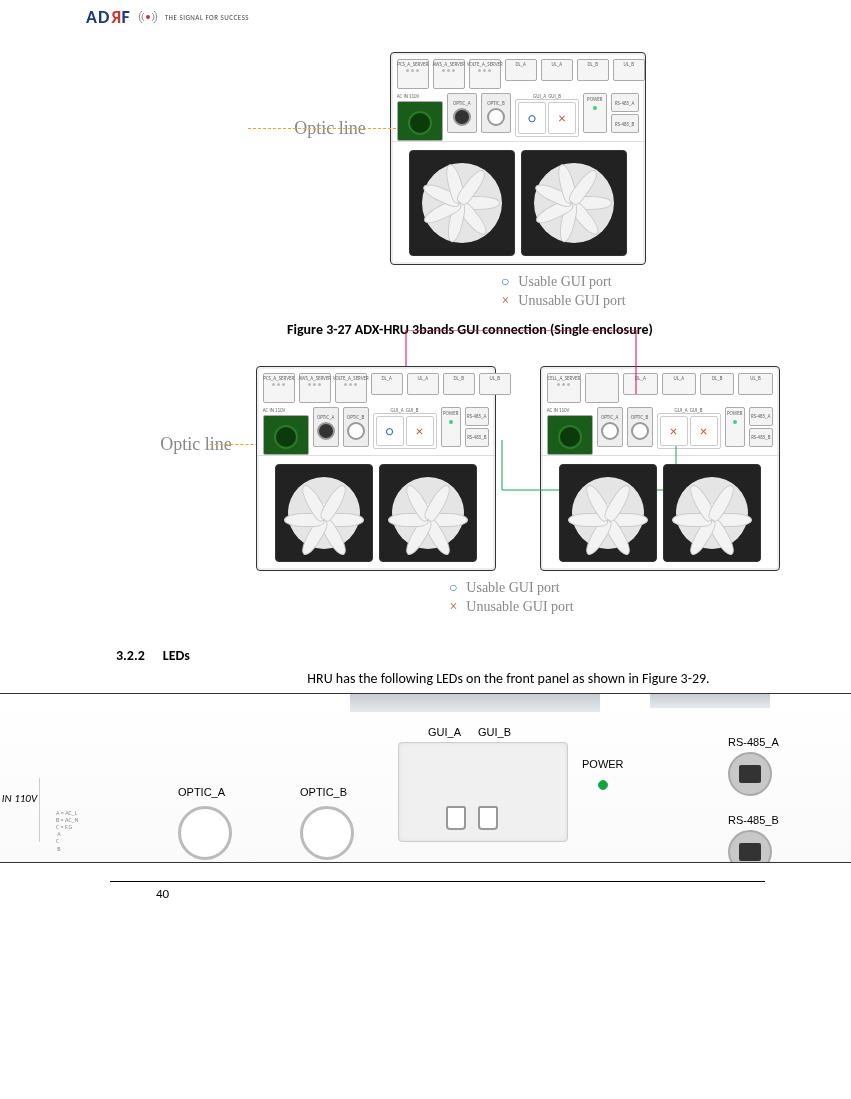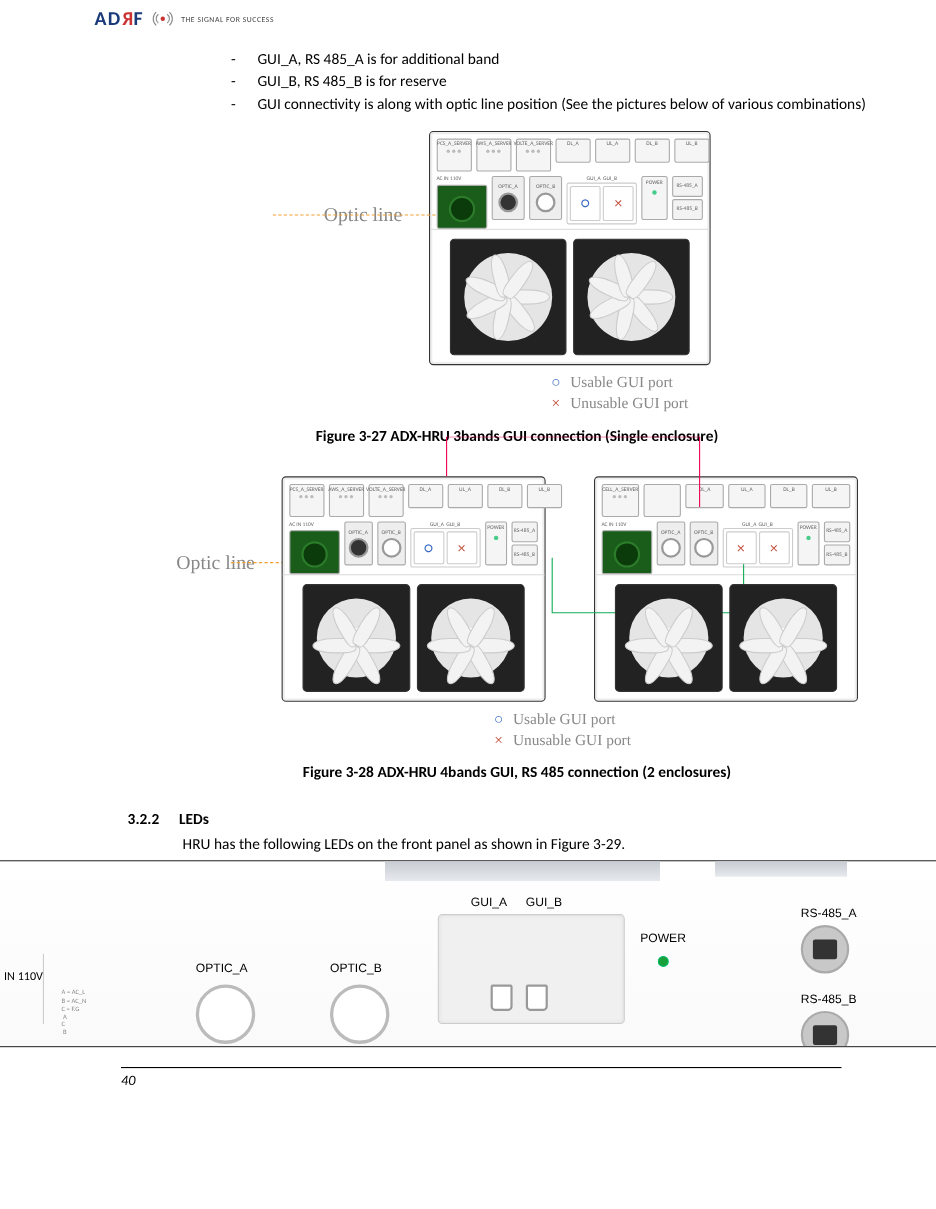--- a/index.html
+++ b/index.html
@@ -194,24 +194,24 @@
     font-weight:700; font-size:14px; text-align:center; margin:8px 0 10px 0;
     width:100%;
   }
 
   
   .devices-dual { display:flex; gap:44px; align-items:flex-start; position:relative;}
 
   
   .section-head {
     display:flex; gap:18px; font-weight:700; font-size:14px;
-    margin: 16px 0 6px -94px;
+    margin: 28px 0 6px -94px;
   }
   .section-text {
-    font-size:14px; margin:4px 0 6px -44px;
+    font-size:14px; margin:4px 0 6px -44px;text-align:center;
   }
 
   
   .panel {
     margin-left:-210px;
     width:851px;
     height:170px;
     border-top:1px solid #333;
     border-bottom:1px solid #333;
     background:linear-gradient(#fff,#fafafa);
@@ -235,39 +235,39 @@
   }
   .panel .rj{
     position:absolute;width:44px;height:44px;border-radius:50%;background:#c8c8c8;border:2px solid #aaa;
     display:flex;align-items:center;justify-content:center;
   }
   .panel .rj::after{content:"";width:22px;height:18px;background:#333;border-radius:2px;}
   .panel .tiny{position:absolute;font-size:6px;color:#888;line-height:1.2;}
   .panel .in110bar{
     position:absolute;left:0;top:84px;width:40px;height:64px;
     border-right:1px solid #ccc;
-    font-size:11px;color:#000;padding-top:14px;text-align:right;padding-right:0;
+    font-size:11px;color:#000;padding-top:14px;text-align:center;padding-right:0;font-style:italic;
   }
   .panel .topfade{
     position:absolute;left:350px;top:0;width:250px;height:18px;
     background:linear-gradient(#c8cdd3,#e6e9ed);
   }
   .panel .topfade2{
     position:absolute;left:650px;top:0;width:120px;height:14px;
     background:linear-gradient(#c8cdd3,#e6e9ed);
   }
 
   
   .foot-rule{margin:18px 86px 0 110px;border-top:1px solid #000;}
   .footline{
     display:flex;justify-content:flex-start;gap:0;
     padding:4px 0 0 110px;font-size:13px;
   }
   .footline .company{width:300px;}
-  .footline .pg{font-style:italic;}
+  .footline .pg{margin-left:46px;}
 </style>
 </head>
 <body>
 
 <div class="page">
 
   <div class="header">
     <span class="logo-text">
       <span>AD</span><span class="logo-r">R</span><span>F</span>
     </span>
@@ -276,31 +276,20 @@
       <path d="M5 3 A8 8 0 0 0 5 15" stroke="#888" fill="none" stroke-width="1"></path>
       <path d="M17 3 A8 8 0 0 1 17 15" stroke="#888" fill="none" stroke-width="1"></path>
       <path d="M7 5 A5 5 0 0 0 7 13" stroke="#888" fill="none" stroke-width="1"></path>
       <path d="M15 5 A5 5 0 0 1 15 13" stroke="#888" fill="none" stroke-width="1"></path>
     </svg>
     <span class="tagline">THE SIGNAL FOR SUCCESS</span>
   </div>
 
   <div class="content">
 
-    <ul class="bullets">
-      <li>
-          <span>GUI_A, RS 485_A is for additional band</span>
-        </li>
-      <li>
-          <span>GUI_B, RS 485_B  is for reserve</span>
-        </li>
-      <li>
-          <span>GUI connectivity is along with optic line position (See the pictures below of various combinations)</span>
-        </li>
-    </ul>
 
     <div class="figure-block">
       <div class="optic-row">
         <div class="optic-line-dash" style="left:138px;top:76px;width:158px;"></div>
         <div class="optic-label">Optic line</div>
 
         <div class="device">
           <div class="device-top">
             <div class="slot-row">
               <div class="slot">
@@ -609,21 +598,20 @@
       <div class="legend" style="transform:translateX(40px);">
         <div class="row">
             <span class="sym use">○</span>
             <span>Usable GUI port</span>
           </div>
         <div class="row">
             <span class="sym unuse">×</span>
             <span>Unusable GUI port</span>
           </div>
       </div>
-      <div class="caption">Figure 3-28   ADX-HRU 4bands GUI, RS 485 connection (2 enclosures)</div>
     </div>
 
     <div class="section-head">
       <span>3.2.2</span>
       <span>LEDs</span>
     </div>
     <div class="section-text">HRU has the following LEDs on the front panel as shown in Figure 3-29.</div>
 
     <div class="panel">
       <div class="topfade"></div>

